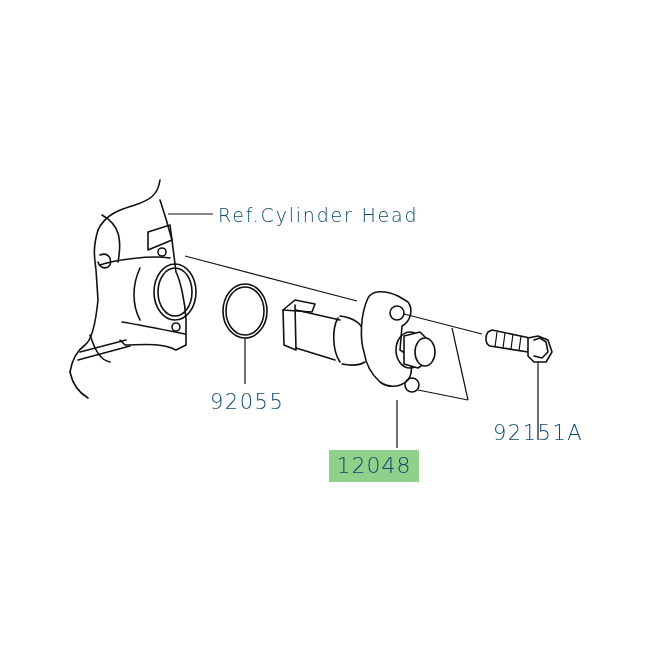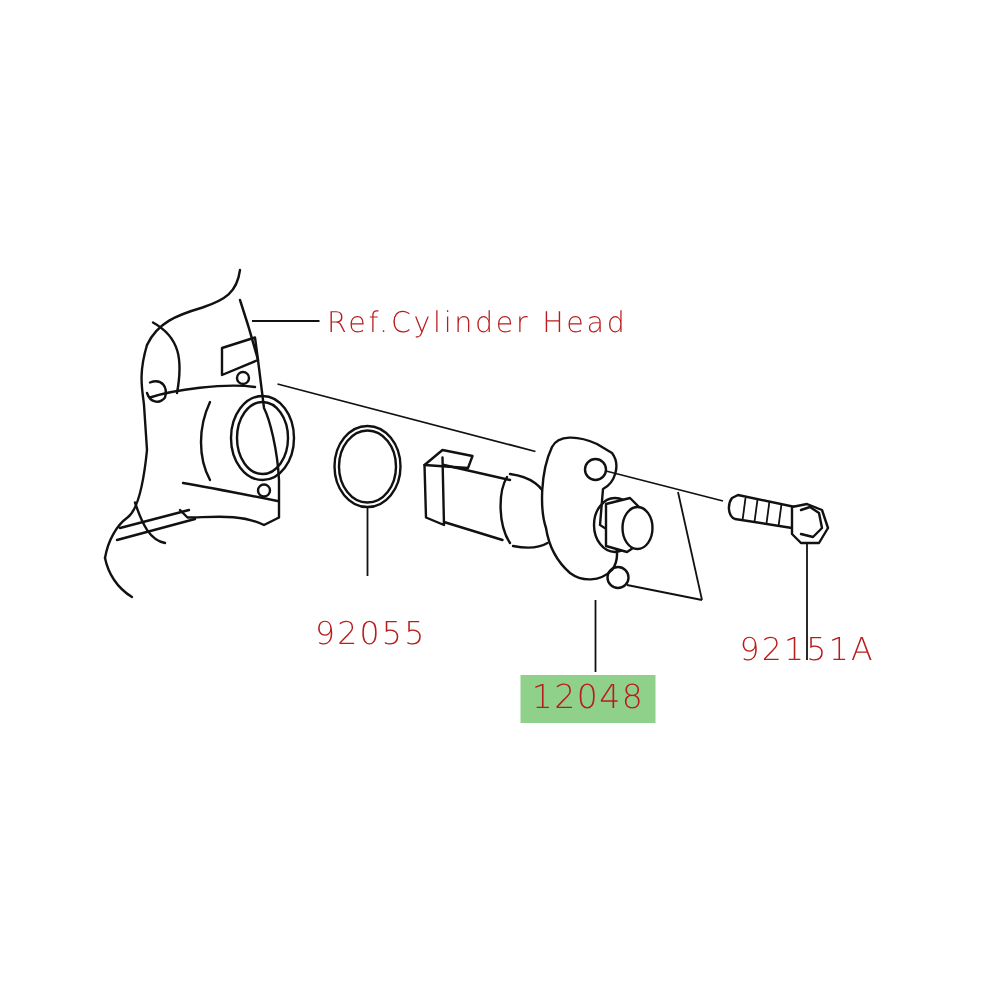--- a/index.html
+++ b/index.html
@@ -1,29 +1,29 @@
 <!DOCTYPE html>
 <html><head>
 <meta charset="utf-8">
 <style>
   html, body { margin: 0; padding: 0; background: #ffffff; }
   body { width: 660px; height: 660px; position: relative; overflow: hidden;
          font-family: "DejaVu Sans", sans-serif; }
   #diagram { position: absolute; left: 0; top: 0; width: 660px; height: 660px; }
   .label {
-    position: absolute; color: #b91c1c;
+    position: absolute; color: #0c4a6e;
     font-family: "DejaVu Sans", sans-serif;
     font-size: 21px; letter-spacing: 1.5px; line-height: 24px;
     white-space: nowrap; font-weight: 300;
   }
   .ref-label { left: 218px; top: 203px; font-size: 19px; letter-spacing: 1.8px; }
-  .lbl-92055 { left: 210px; top: 390px; margin-top: 20px; }
+  .lbl-92055 { left: 210px; top: 390px; }
   .lbl-92151a { left: 493px; top: 421px; }
   .lbl-12048 {
-    left: 347px; top: 450px; width: 90px; height: 32px;
+    left: 329px; top: 450px; width: 90px; height: 32px;
     background: #8fd18b; text-align: center; line-height: 32px;
     padding: 0; letter-spacing: 1px; font-size: 22px;
   }
   svg .ln { stroke: #111; stroke-width: 1.6; fill: none; stroke-linejoin: round; stroke-linecap: round; }
   svg .thin { stroke: #111; stroke-width: 1.2; fill: none; }
   svg .fillw { fill: #fff; }
 </style>
 </head>
 <body>
 

